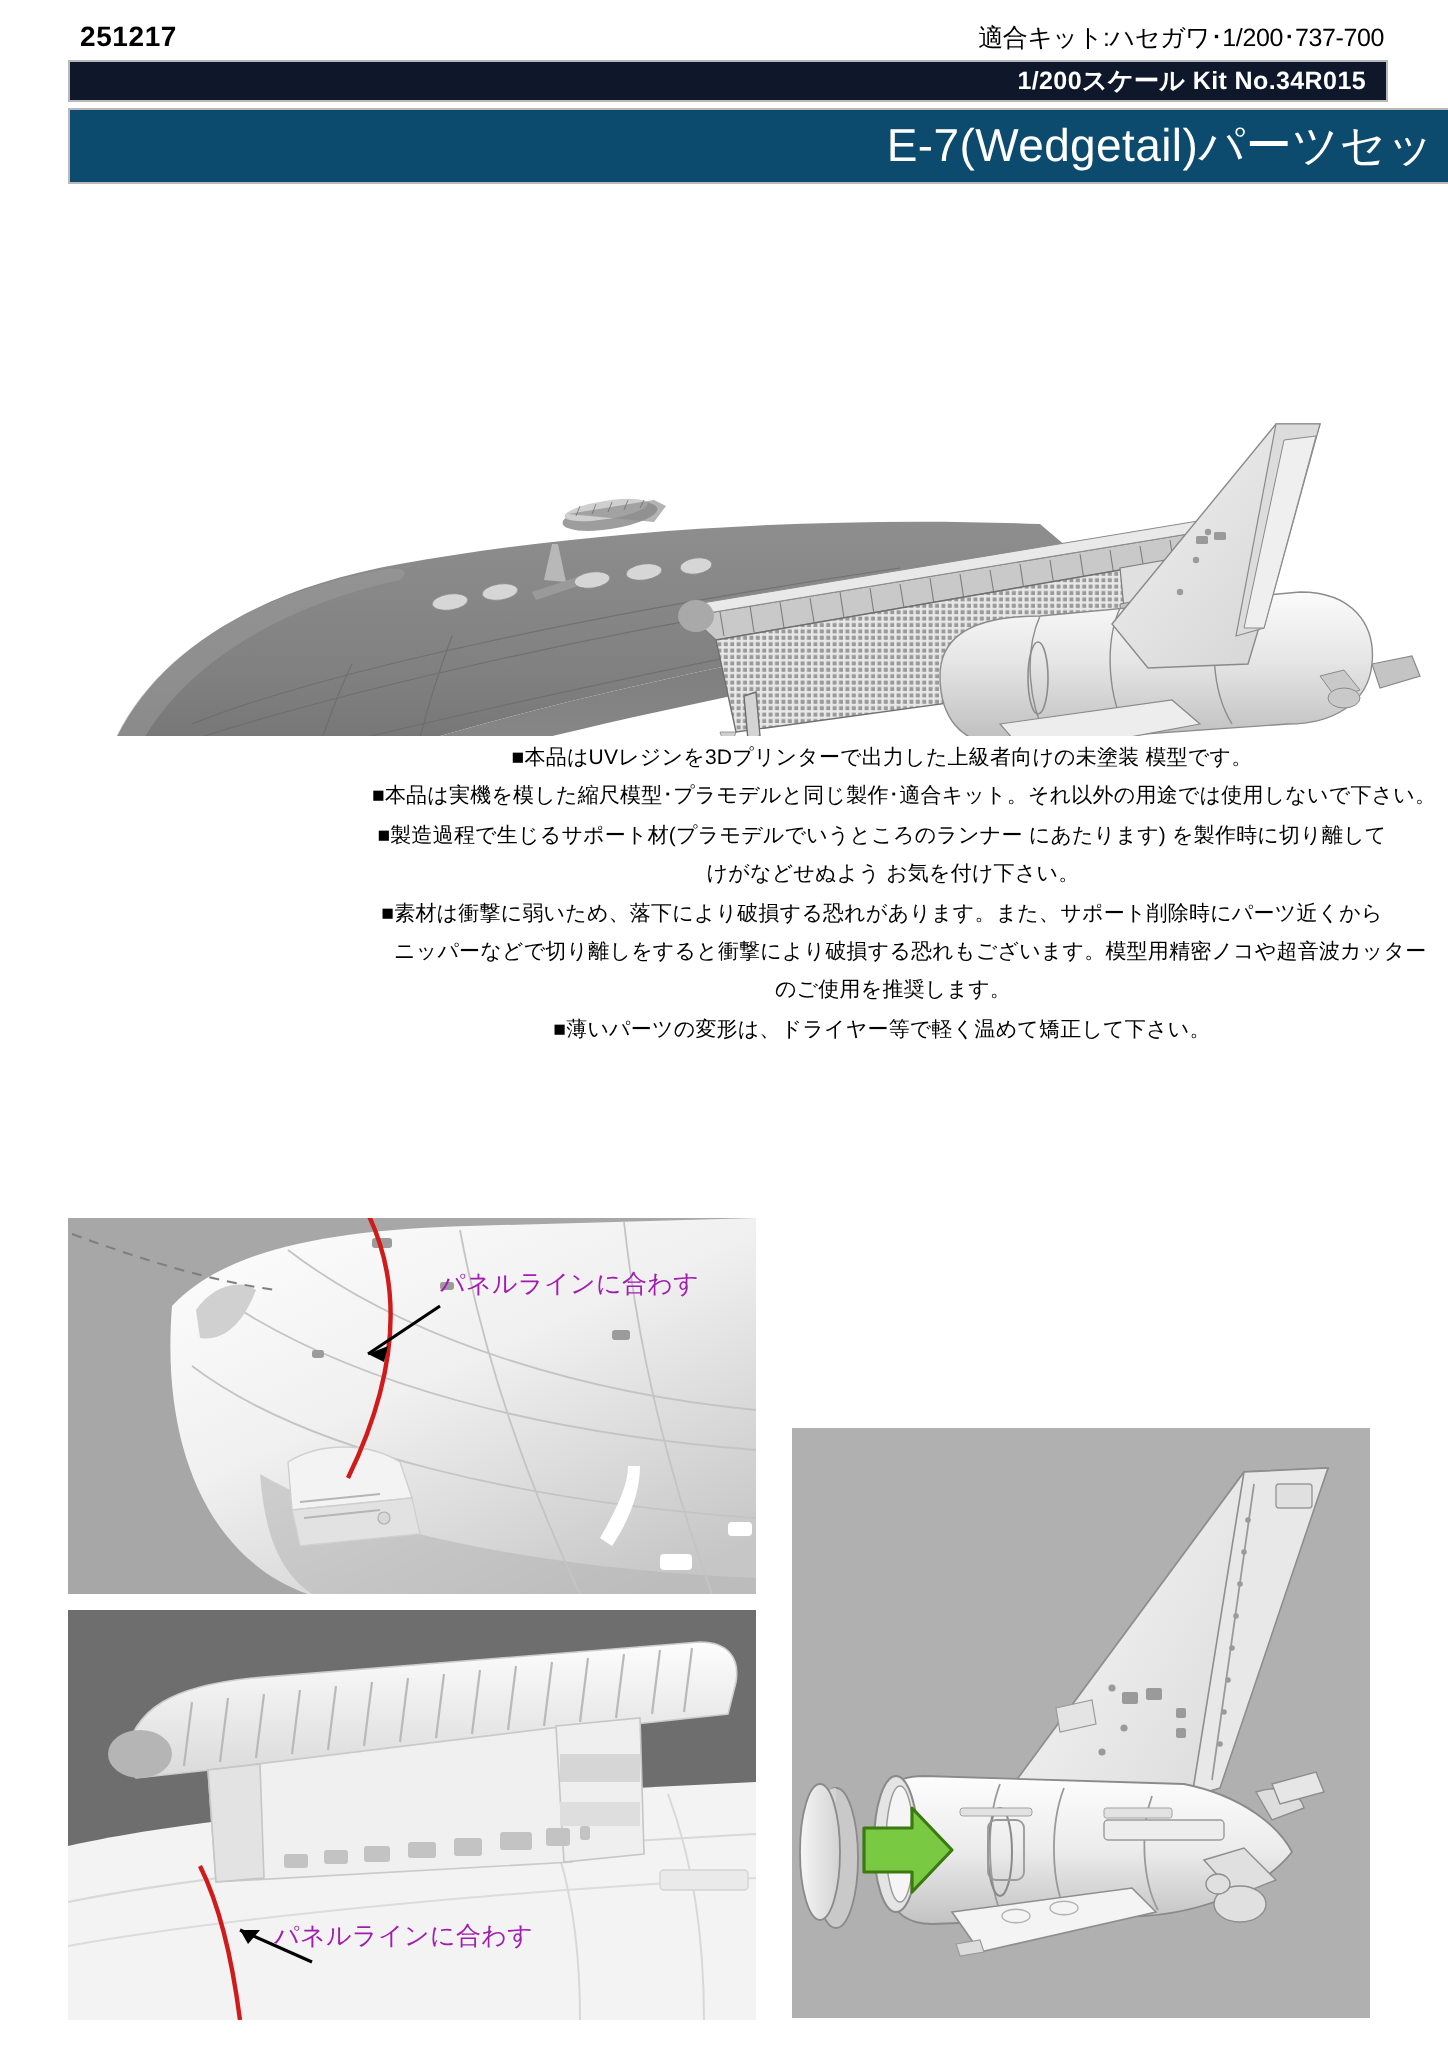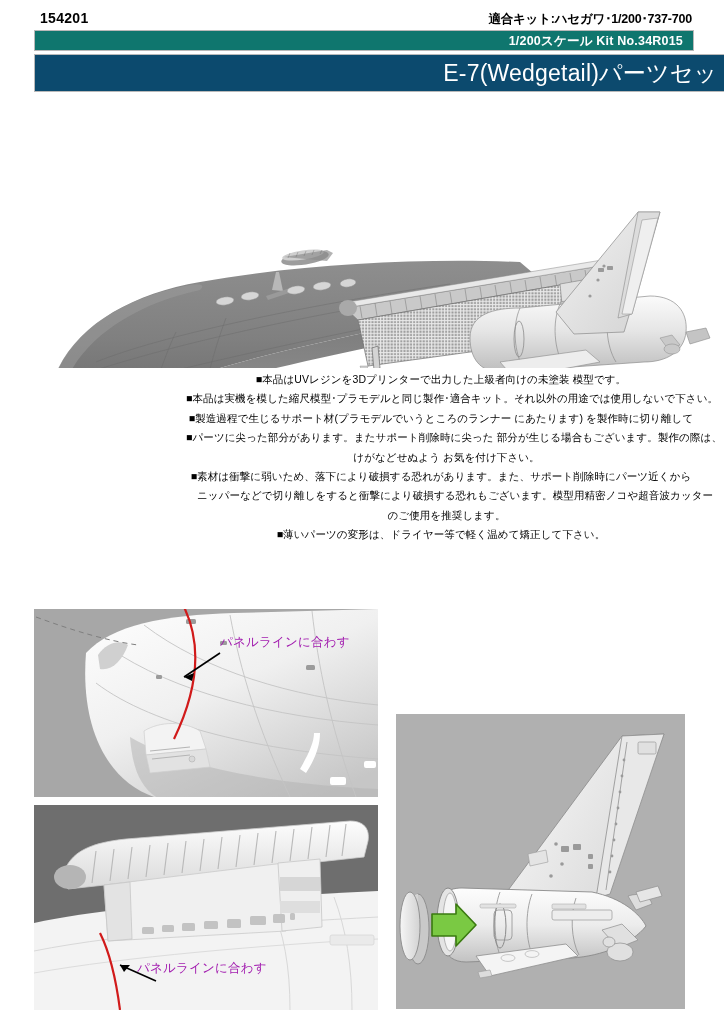--- a/index.html
+++ b/index.html
@@ -13,27 +13,27 @@
   }
   .page{position:relative;width:724px;height:1024px;}
 
   
   .doc-code{
     position:absolute;left:40px;top:10px;
     font-size:14px;font-weight:bold;letter-spacing:0.3px;
   }
   .kit-compat{
     position:absolute;right:32px;top:11px;
-    font-size:12.5px;font-weight:bold;
+    font-size:12.5px;font-weight:normal;
     letter-spacing:-0.2px;
     white-space:nowrap;
   }
   .bar-scale{
     position:absolute;left:34px;top:30px;width:660px;height:21px;
-    background:#0f766e;
+    background:#0f172a;
     border:1px solid #b9b9b9;
     box-sizing:border-box;
   }
   .bar-scale .txt{
     position:absolute;right:10px;top:50%;transform:translateY(-50%);
     color:#ffffff;font-size:12.5px;font-weight:bold;white-space:nowrap;
     letter-spacing:0.2px;
   }
   .bar-title{
     position:absolute;left:34px;top:54px;width:720px;height:38px;
@@ -81,21 +81,21 @@
     letter-spacing:0.2px;
   }
   #callout-nose{left:220px;top:634px;}
   #callout-radome{left:137px;top:960px;}
 </style>
 </head>
 <body>
 
 <div class="page">
 
-  <div class="doc-code">154201</div>
+  <div class="doc-code">251217</div>
   <div class="kit-compat">適合キット:ハセガワ･1/200･737-700</div>
 
   <div class="bar-scale">
     <span class="txt">1/200スケール  Kit No.34R015</span>
   </div>
 
   <div class="bar-title">
     <span class="txt">E-7(Wedgetail)パーツセット</span>
   </div>
 
@@ -263,21 +263,20 @@
       </g>
 
       <ellipse cx="330" cy="318" rx="200" ry="8" fill="#cccccc" opacity="0.18"></ellipse>
     </svg>
   </div>
 
   <div class="notes">
     <div class="note">■本品はUVレジンを3Dプリンターで出力した上級者向けの未塗装 模型です。</div>
     <div class="note">■本品は実機を模した縮尺模型･プラモデルと同じ製作･適合キット。それ以外の用途では使用しないで下さい。</div>
     <div class="note">■製造過程で生じるサポート材(プラモデルでいうところのランナー にあたります)  を製作時に切り離して</div>
-    <div class="note">■パーツに尖った部分があります。またサポート削除時に尖った 部分が生じる場合もございます。製作の際は、</div>
     <div class="note indent">けがなどせぬよう お気を付け下さい。</div>
     <div class="note">■素材は衝撃に弱いため、落下により破損する恐れがあります。また、サポート削除時にパーツ近くから</div>
     <div class="note indent">ニッパーなどで切り離しをすると衝撃により破損する恐れもございます。模型用精密ノコや超音波カッター</div>
     <div class="note indent">のご使用を推奨します。</div>
     <div class="note">■薄いパーツの変形は、ドライヤー等で軽く温めて矯正して下さい。</div>
   </div>
 
   <div class="panel" id="panel-nose">
     <svg width="344" height="188" viewBox="0 0 344 188" xmlns="http://www.w3.org/2000/svg">
       <rect width="344" height="188" fill="#a7a7a7"></rect>

